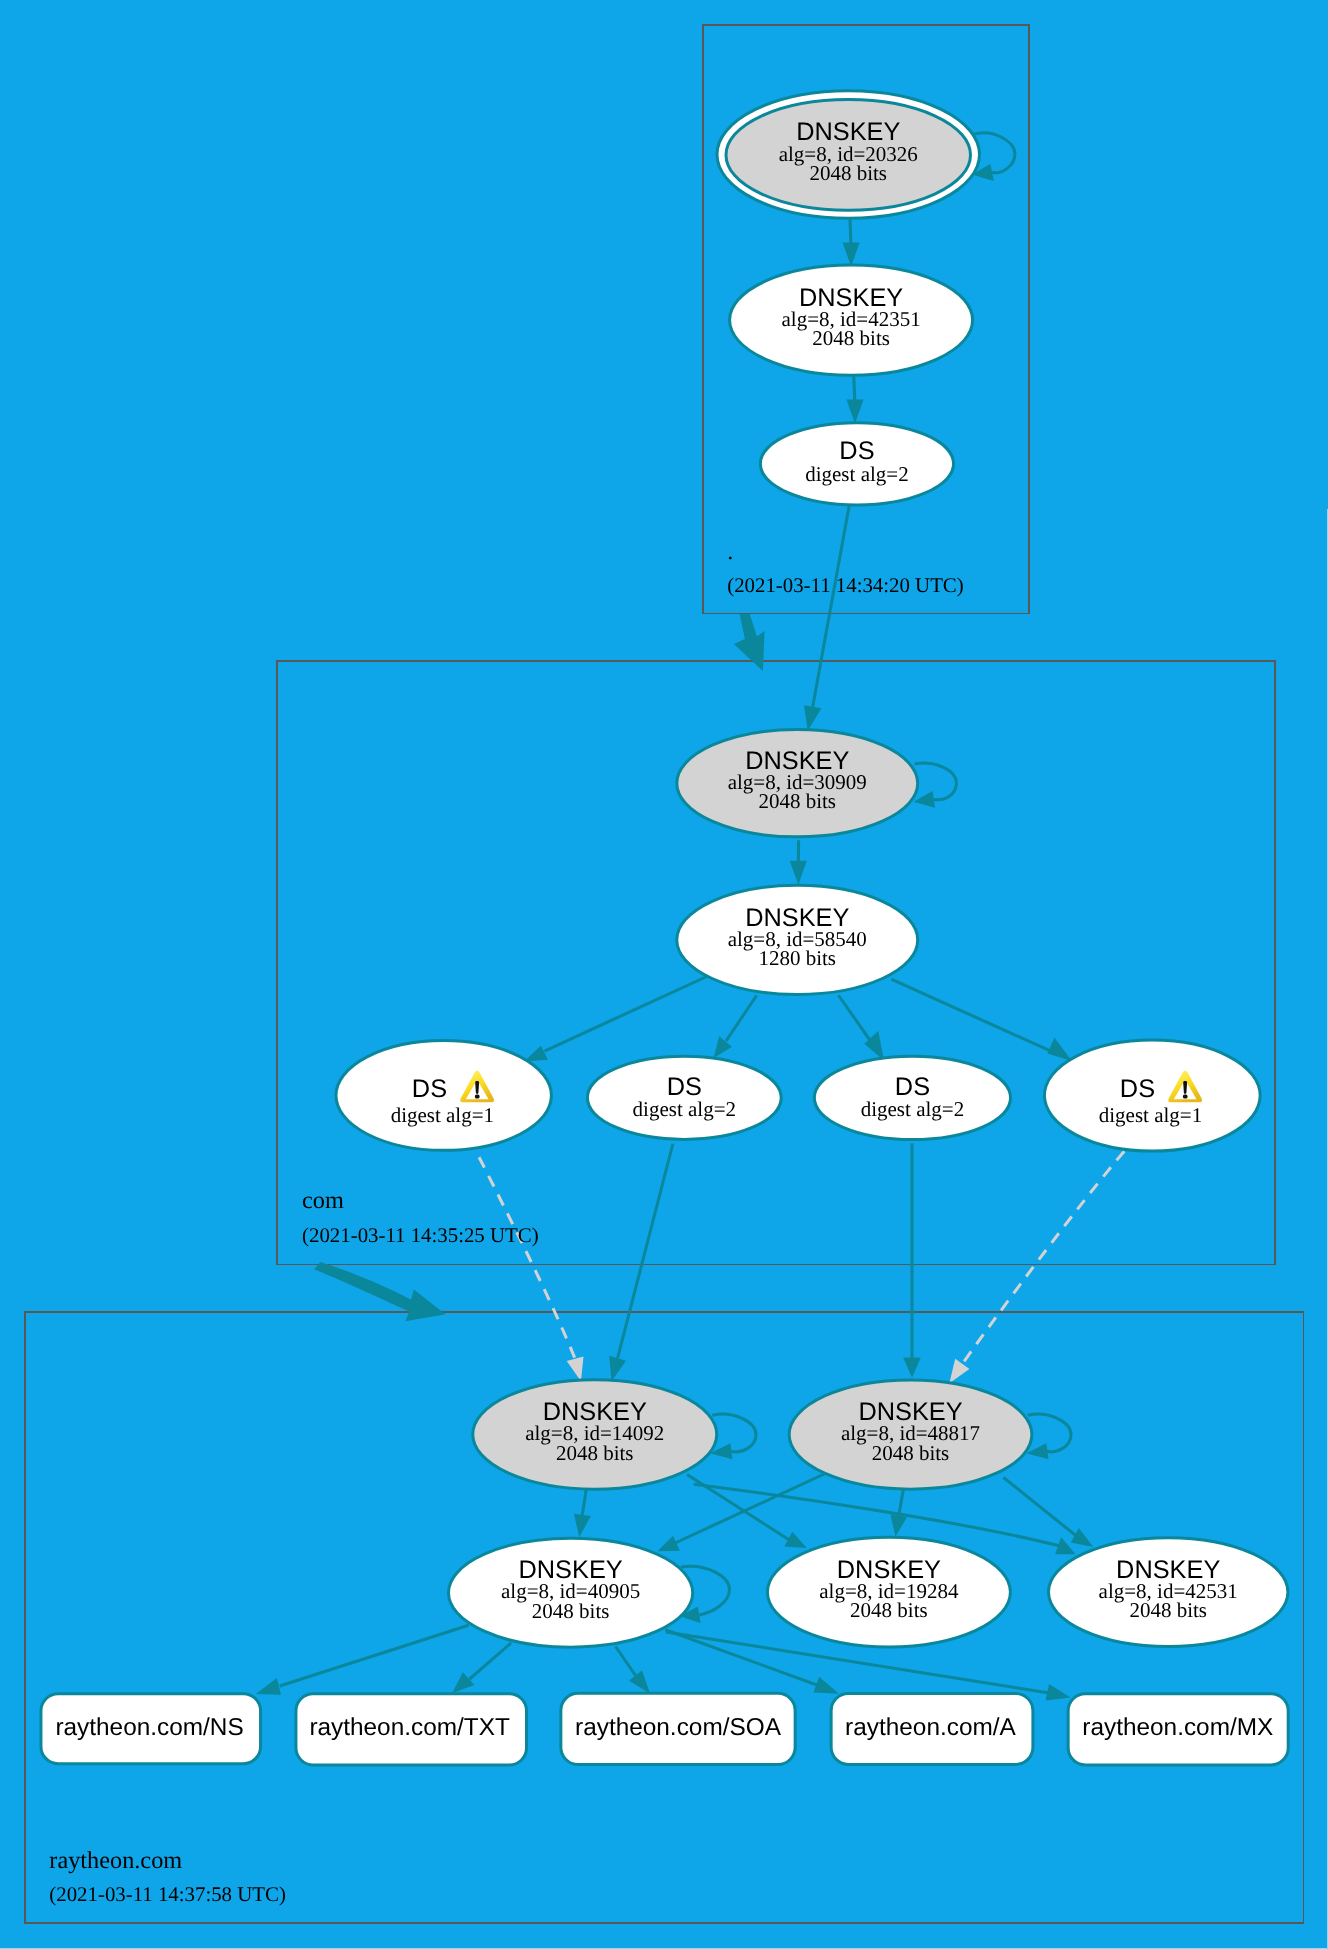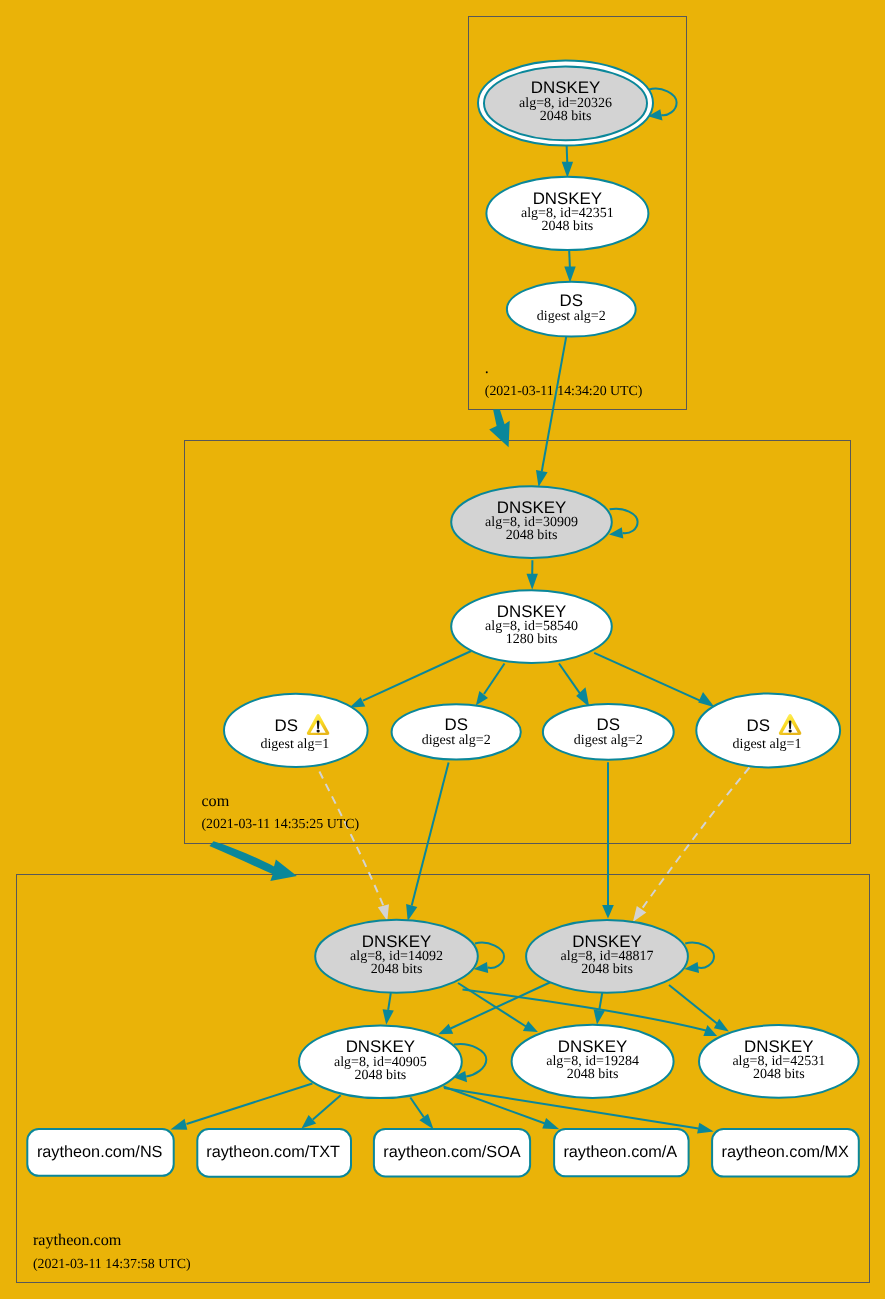--- a/index.html
+++ b/index.html
@@ -1,18 +1,18 @@
 <!DOCTYPE html>
 <html><head>
 <meta charset="utf-8">
 <title>DNSSEC authentication chain</title>
 <style>
   html,body{margin:0;padding:0;background:#ffffff;}
   body{width:885px;height:1299px;overflow:hidden;font-family:"Liberation Sans",sans-serif;-webkit-font-smoothing:antialiased;}
-  #canvas{position:relative;width:885px;height:1299px;background:#eab308;}
+  #canvas{position:relative;width:885px;height:1299px;background:#0ea5e9;}
   svg{display:block;shape-rendering:geometricPrecision;text-rendering:geometricPrecision;}
 
   .zone-rect{fill:none;stroke:#585858;stroke-width:1;shape-rendering:crispEdges;}
   .n-title{font-family:"Liberation Sans",sans-serif;font-size:16.9px;fill:#000000;text-anchor:middle;}
   .n-sub{font-family:"Liberation Serif",serif;font-size:14.0px;fill:#000000;text-anchor:middle;}
   .z-name{font-family:"Liberation Serif",serif;font-size:16.2px;fill:#000000;}
   .z-date{font-family:"Liberation Serif",serif;font-size:13.9px;fill:#000000;}
   .rr-label{font-family:"Liberation Sans",sans-serif;font-size:16.25px;fill:#000000;text-anchor:middle;}
   .ell{stroke:#0a879a;stroke-width:2;}
   .gray{fill:#d3d3d3;}

